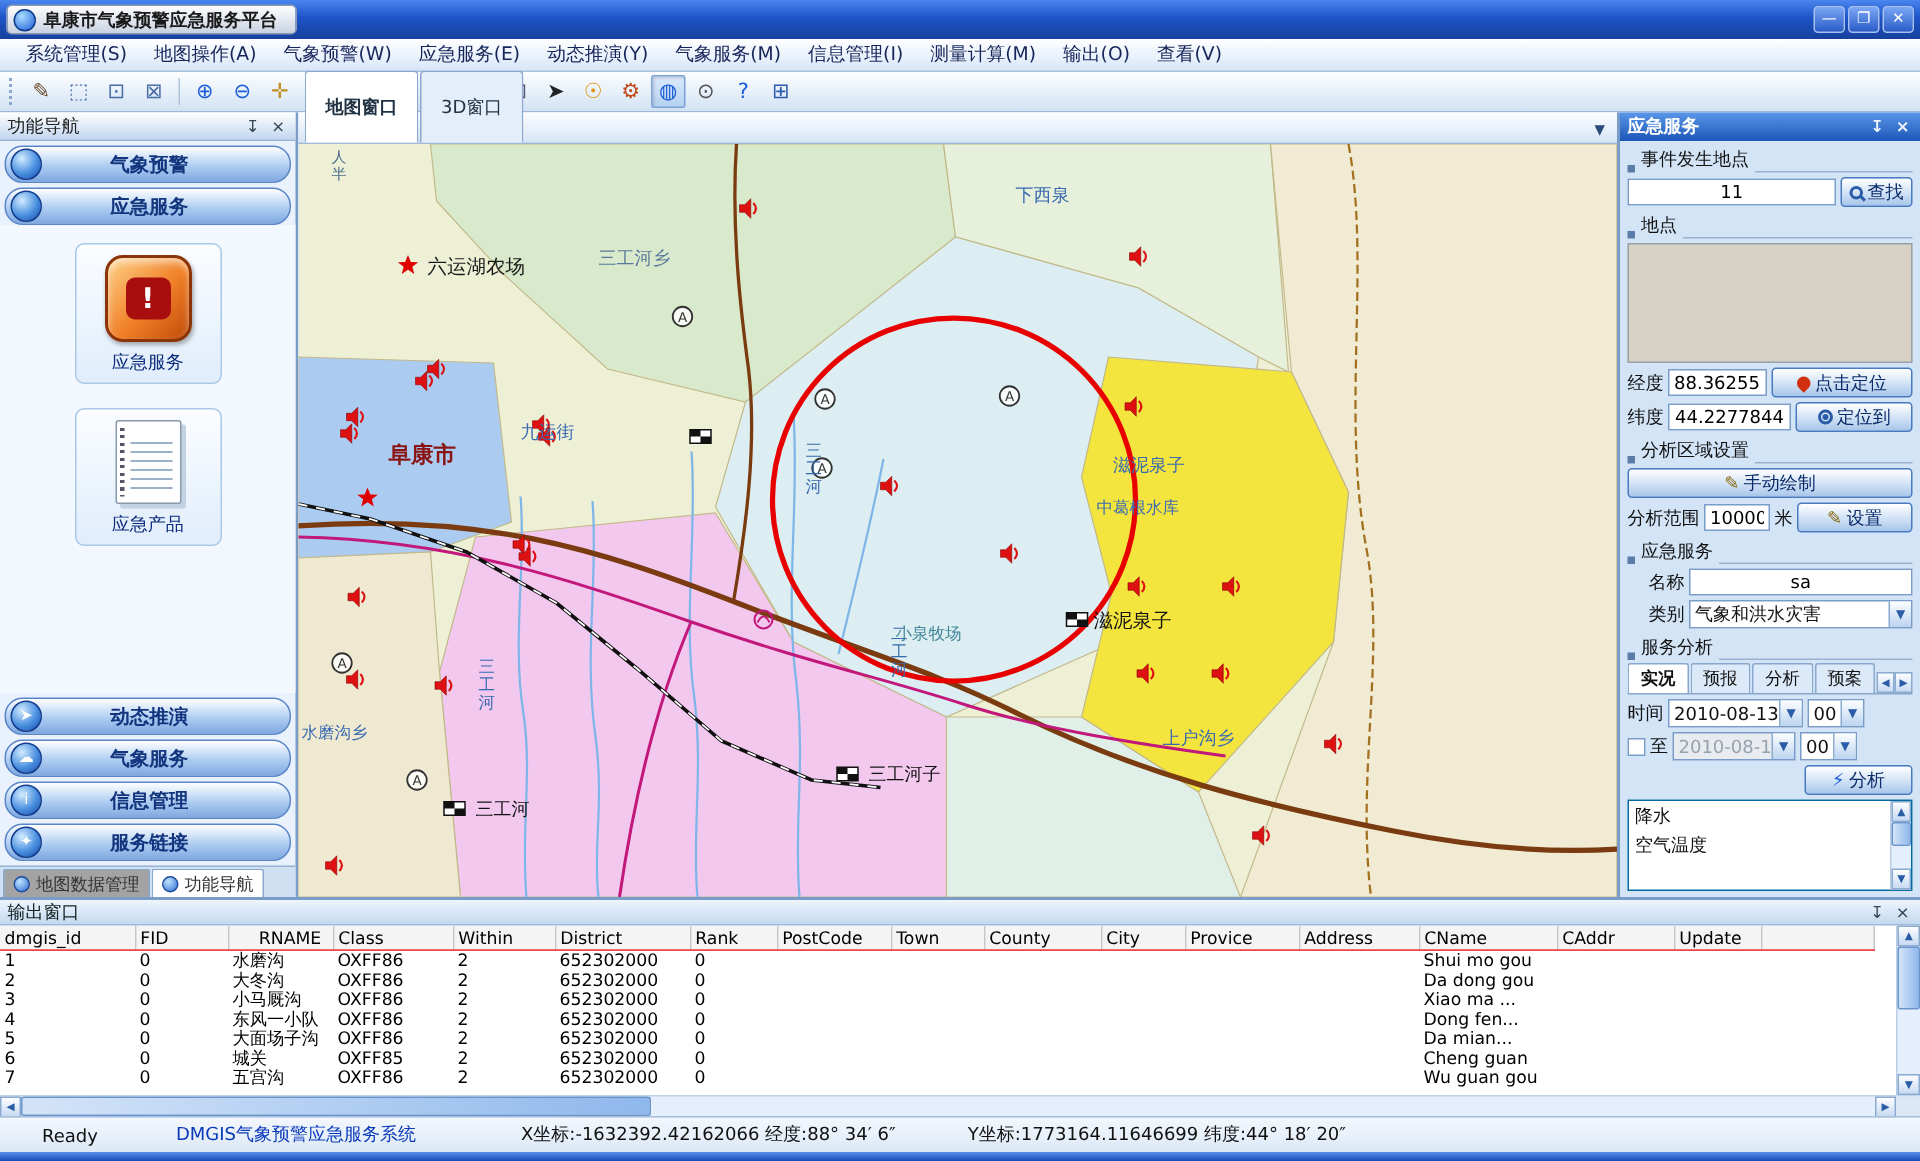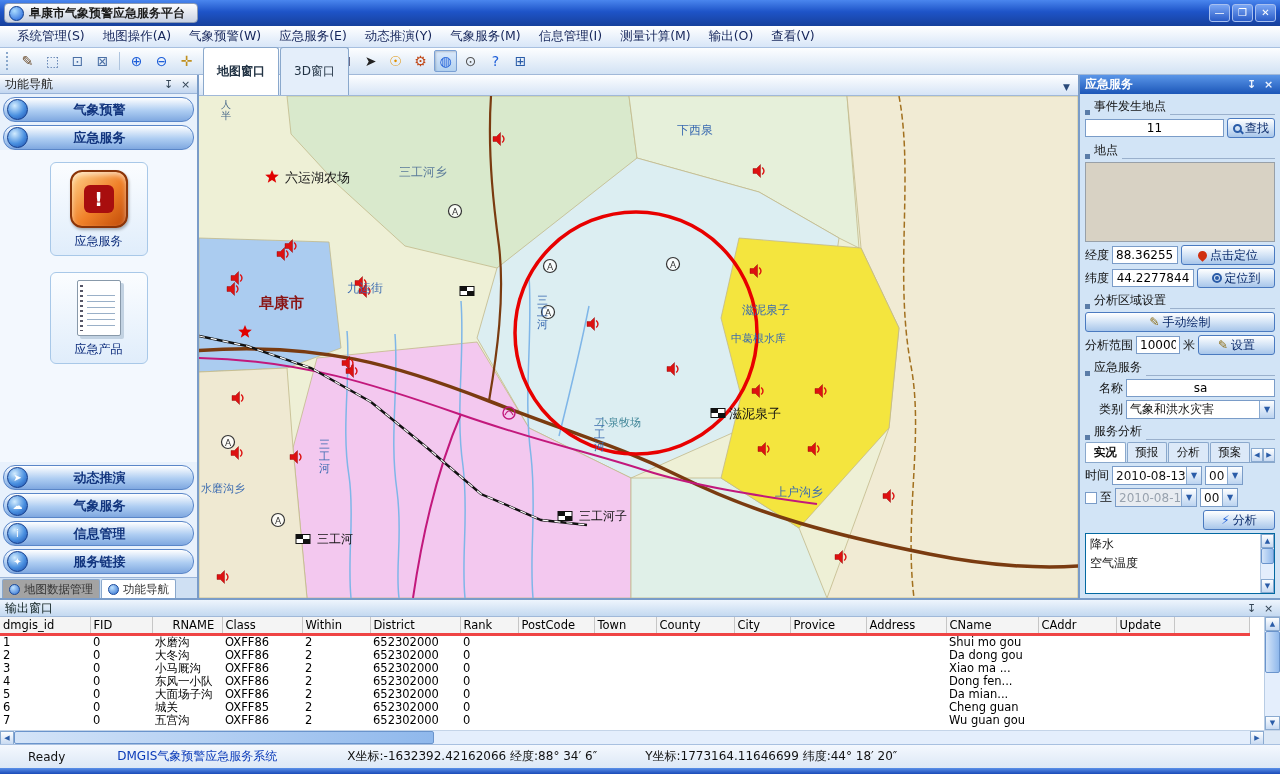--- a/index.html
+++ b/index.html
@@ -96,21 +96,21 @@
 .mini-track{flex:1;position:relative;}
 .scroll-btn{height:14px;background:linear-gradient(#fdfeff,#c8daf2);border:1px solid #8aaad0;color:#2a5ca8;font-size:7px;text-align:center;line-height:12px;flex:none;}
 .scroll-thumb{background:linear-gradient(90deg,#d4e4f8,#8fb8ec);border:1px solid #6a94cc;border-radius:2px;width:100%;}
 
 
 .output{height:146px;flex:none;border-top:2px solid #7a9cc8;display:flex;flex-direction:column;background:#fff;}
 .output-title{height:17px;background:linear-gradient(#eef5fd,#c4d9f0);border-bottom:1px solid #a0b8d8;font-size:12px;display:flex;align-items:center;padding:0 5px;color:#122;flex:none;}
 .grid-zone{flex:1;display:flex;min-height:0;}
 .grid-scroll{flex:1;overflow:hidden;}
 table{border-collapse:collapse;table-layout:fixed;width:1250px;font-family:"DejaVu Sans Mono","Liberation Mono",monospace;font-size:11.5px;}
-th{background:#f4f4f4;border-right:1px solid #c6c6c6;border-bottom:3px solid #ef4444;font-weight:normal;text-align:left;padding:1px 3px;height:16px;white-space:nowrap;overflow:hidden;}
+th{background:#f4f4f4;border-right:1px solid #c6c6c6;border-bottom:1px solid #ef4444;font-weight:normal;text-align:left;padding:1px 3px;height:16px;white-space:nowrap;overflow:hidden;}
 td{padding:0 3px;height:13px;line-height:13px;white-space:nowrap;overflow:hidden;}
 .vscroll{width:16px;flex:none;background:#e4eefc;border-left:1px solid #b8cce4;display:flex;flex-direction:column;}
 .vtrack{flex:1;position:relative;}
 .vthumb{position:absolute;top:0;left:0;height:42px;}
 .hscroll{height:14px;flex:none;display:flex;background:#e4eefc;border-top:1px solid #c4d4e8;}
 .htrack{flex:1;position:relative;}
 .hthumb{position:absolute;left:0;top:0;height:100%;width:420px;}
 .corner{width:16px;flex:none;background:#dce8f6;}
 
 

